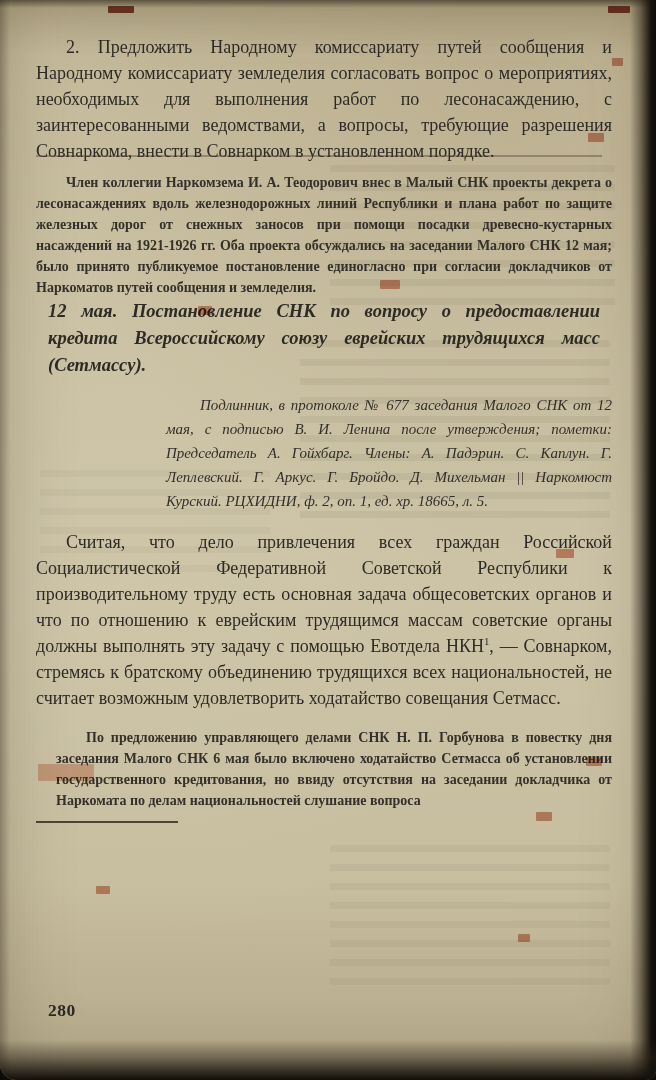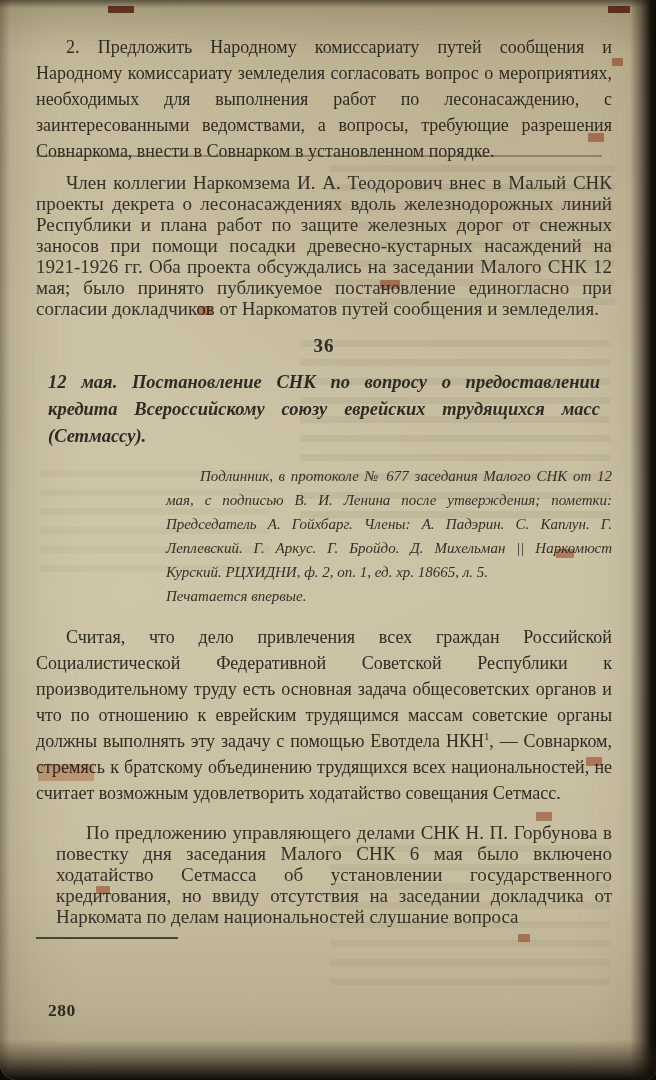--- a/index.html
+++ b/index.html
@@ -18,21 +18,21 @@
       linear-gradient(180deg,#b4a987 0%,#c6bb9c 5%,#cbc1a4 28%,#ccc3a7 55%,#c7bd9f 82%,#b3a888 100%);
     box-shadow:inset 0 0 70px rgba(86,74,50,.38);
   }
   .page{
     position:relative;z-index:2;
     padding:34px 44px 0 36px;
     color:#2e2b25;
     -webkit-hyphens:auto;hyphens:auto;
   }
   .body{font-size:18px;line-height:26px;text-align:justify;margin:0 0 8px;}
-  .small{font-size:19px;line-height:21px;text-align:justify;margin:0;color:#34302a;}
+  .small{font-size:14px;line-height:21px;text-align:justify;margin:0;color:#34302a;font-weight:bold;}
   .ind{text-indent:30px;}
   .ind2{text-indent:34px;}
   .section-num{text-align:center;font-weight:bold;font-size:19px;letter-spacing:1px;margin:16px 0 12px;}
   .heading{font-size:18.5px;line-height:27px;font-weight:bold;font-style:italic;text-align:justify;margin:0 12px 14px;}
   .source{margin:0 0 0 130px;font-style:italic;color:#332f29;}
   .src-p{font-size:15px;line-height:24px;text-align:justify;margin:0;}
   .decree{margin-top:16px;margin-bottom:16px;}
   .note2{margin-top:8px;margin-left:20px;}
   .footnote-area{margin-top:10px;}
   .fn-rule{width:142px;border-top:2px solid #4b4334;margin:0 0 6px;}
@@ -69,27 +69,25 @@
   <div class="bleed" style="left:300px;top:340px;width:310px;height:190px;"></div>
   <div class="bleed" style="left:40px;top:470px;width:230px;height:110px;opacity:.35;"></div>
   <div class="bleed" style="left:330px;top:845px;width:280px;height:140px;opacity:.45;"></div>
 
   <div class="page" lang="ru">
 
     <p class="body ind">2. Предложить Народному комиссариату путей сообщения и Народному комиссариату земледелия согласовать вопрос о мероприятиях, необходимых для выполнения работ по лесонасаждению, с заинтересованными ведомствами, а вопросы, требующие разрешения Совнаркома, внести в Совнарком в установленном порядке.</p>
 
     <p class="small ind">Член коллегии Наркомзема И. А. Теодорович внес в Малый СНК проекты декрета о лесонасаждениях вдоль железнодорожных линий Республики и плана работ по защите железных дорог от снежных заносов при помощи посадки древесно-кустарных насаждений на 1921-1926 гг. Оба проекта обсуждались на заседании Малого СНК 12 мая; было принято публикуемое постановление единогласно при согласии докладчиков от Наркоматов путей сообщения и земледелия.</p>
 
-    <div class="section-num">36</div>
 
     <p class="heading">12 мая. Постановление СНК по вопросу о предоставлении кредита Всероссийскому союзу еврейских трудящихся масс (Сетмассу).</p>
 
     <div class="source">
       <p class="src-p ind2">Подлинник, в протоколе № 677 заседания Малого СНК от 12 мая, с подписью В. И. Ленина после утверждения; пометки: Председатель А. Гойхбарг. Члены: А. Падэрин. С. Каплун. Г. Леплевский. Г. Аркус. Г. Бройдо. Д. Михельман || Наркомюст Курский. РЦХИДНИ, ф. 2, оп. 1, ед. хр. 18665, л. 5.</p>
-      <p class="src-p">Печатается впервые.</p>
     </div>
 
     <p class="body ind decree"><span>Считая, что дело привлечения всех граждан Российской Социалистической Федеративной Советской Республики к производительному труду есть основная задача общесоветских органов и что по отношению к еврейским трудящимся массам советские органы должны выполнять эту задачу с помощью Евотдела НКН</span><sup>1</sup><span>, — Совнарком, стремясь к братскому объединению трудящихся всех национальностей, не считает возможным удовлетворить ходатайство совещания Сетмасс.</span></p>
 
     <p class="small ind note2">По предложению управляющего делами СНК Н. П. Горбунова в повестку дня заседания Малого СНК 6 мая было включено ходатайство Сетмасса об установлении государственного кредитования, но ввиду отсутствия на заседании докладчика от Наркомата по делам национальностей слушание вопроса</p>
 
     <div class="footnote-area">
       <div class="fn-rule"></div>
     </div>
 

